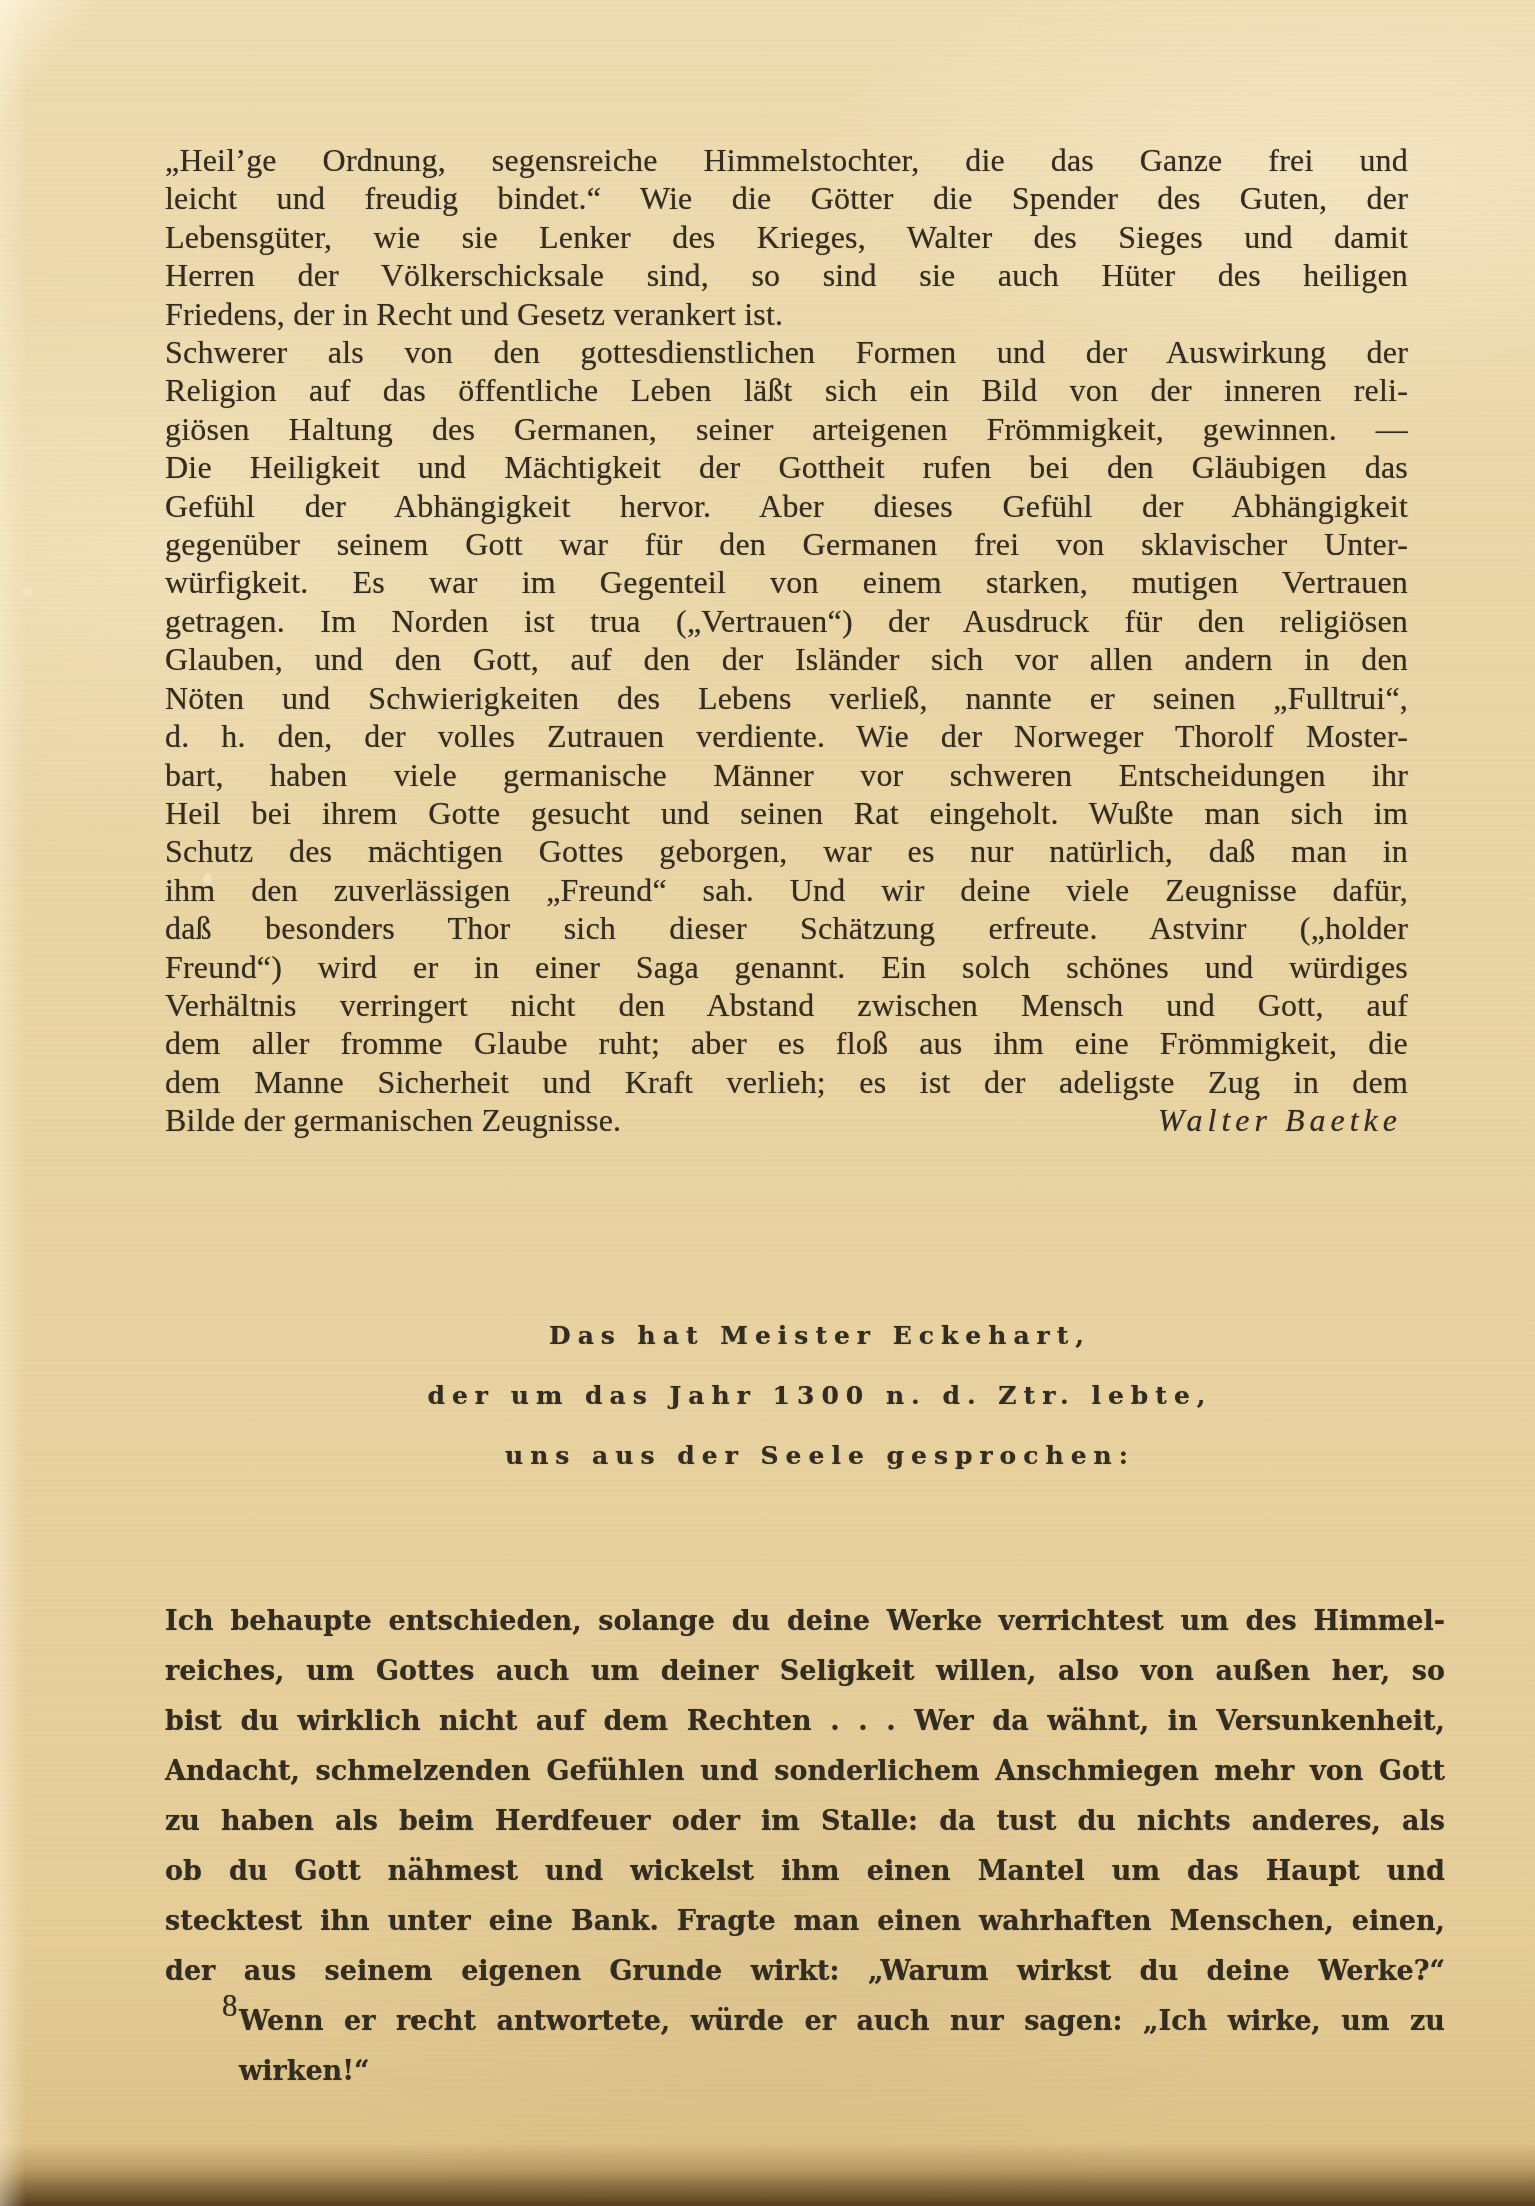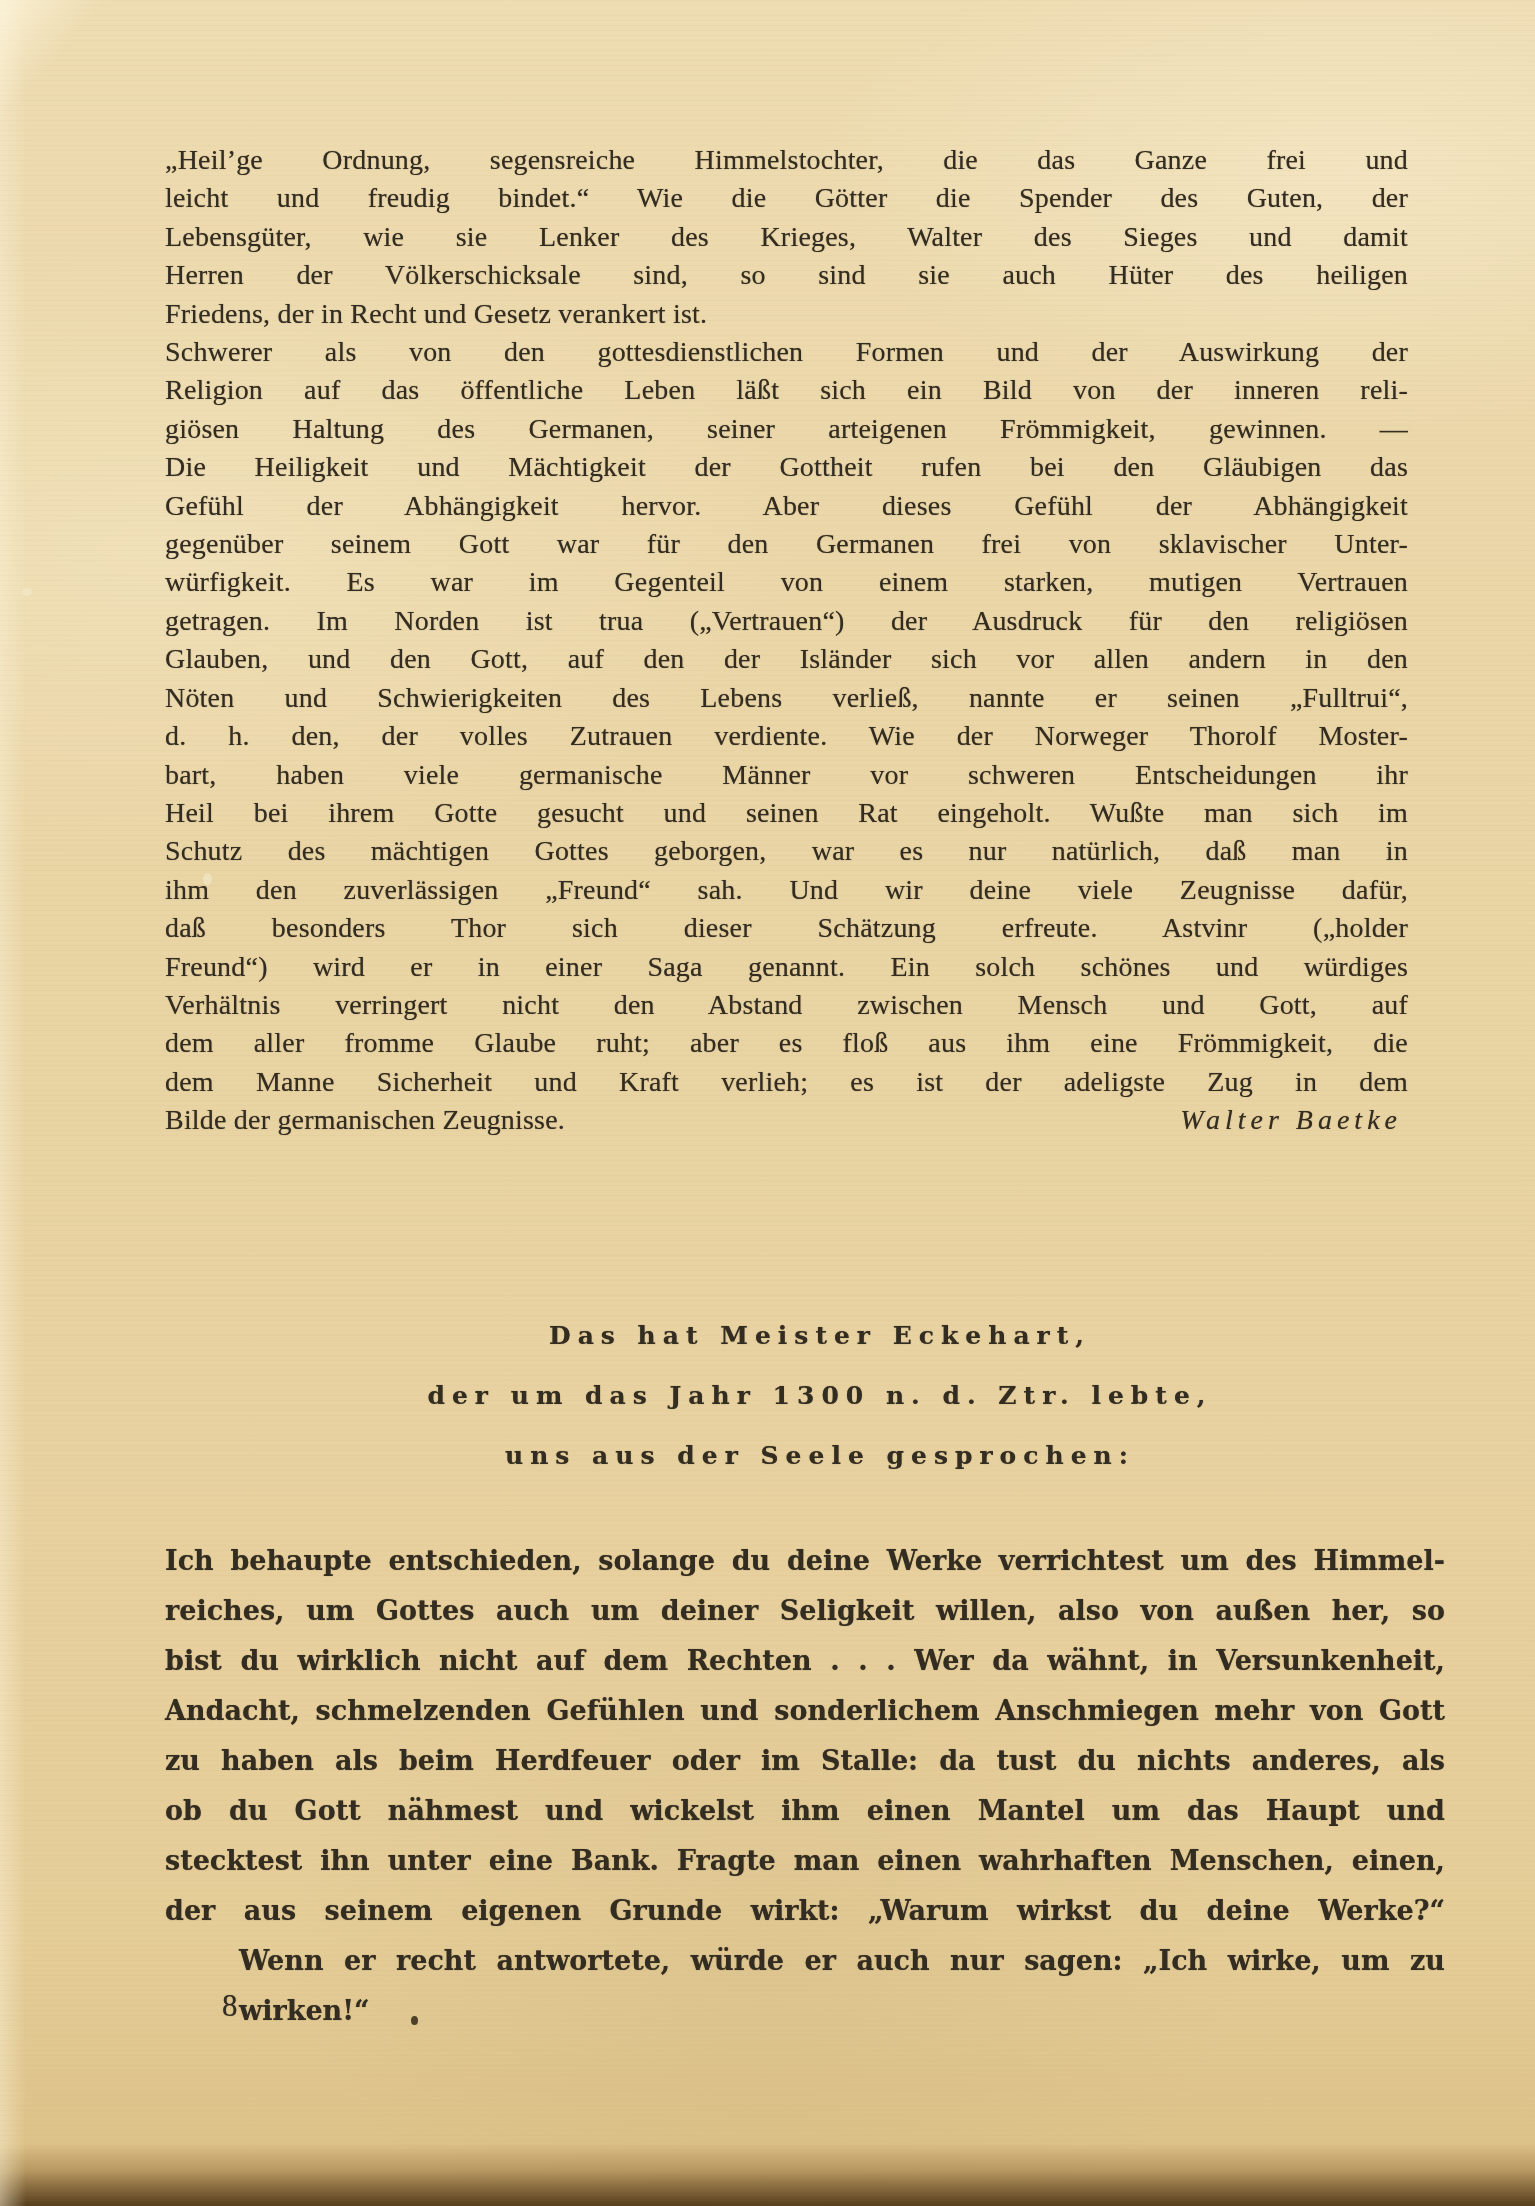--- a/index.html
+++ b/index.html
@@ -24,37 +24,37 @@
     pointer-events:none;
   }
   .paper-speck { position:absolute; border-radius:50%; pointer-events:none; }
   .speck-a { left:411px; top:2016px; width:7px; height:9px; background:rgba(40,30,15,.8); }
   .speck-b { left:203px; top:873px;  width:9px; height:12px; background:rgba(240,226,190,.9); }
   .speck-c { left:22px;  top:588px;  width:10px; height:8px; background:rgba(243,231,198,.8); }
 
   
   .antiqua {
     position:absolute; left:165px; top:141px; width:1243px;
-    font-size:28px; line-height:38.4px; letter-spacing:.2px;
+    font-size:32px; line-height:38.4px; letter-spacing:.2px;
   }
   .aline { text-align:justify; text-align-last:justify; }
   .aline.end { text-align:justify; text-align-last:left; }
   .lastrow { display:flex; justify-content:space-between; align-items:baseline; }
   .attribution { font-style:italic; letter-spacing:5px; padding-right:6px; white-space:nowrap; }
 
   
   .heading {
     position:absolute; left:200px; top:1306px; width:1240px;
     text-align:center; font-family:"DejaVu Serif", serif;
     font-weight:700; font-size:25px; line-height:60px; letter-spacing:7px;
   }
 
   
   .fraktur {
-    position:absolute; left:165px; top:1536px; width:1280px;
+    position:absolute; left:165px; top:1596px; width:1280px;
     font-family:"DejaVu Serif", serif; font-weight:700;
     font-size:27px; line-height:50px;
   }
   .fline { text-align:justify; text-align-last:justify; }
   .fline.indent { padding-left:74px; }
 
   .pagenum {
     position:absolute; left:222px; top:1988px;
     font-size:31px; letter-spacing:1px;
   }

